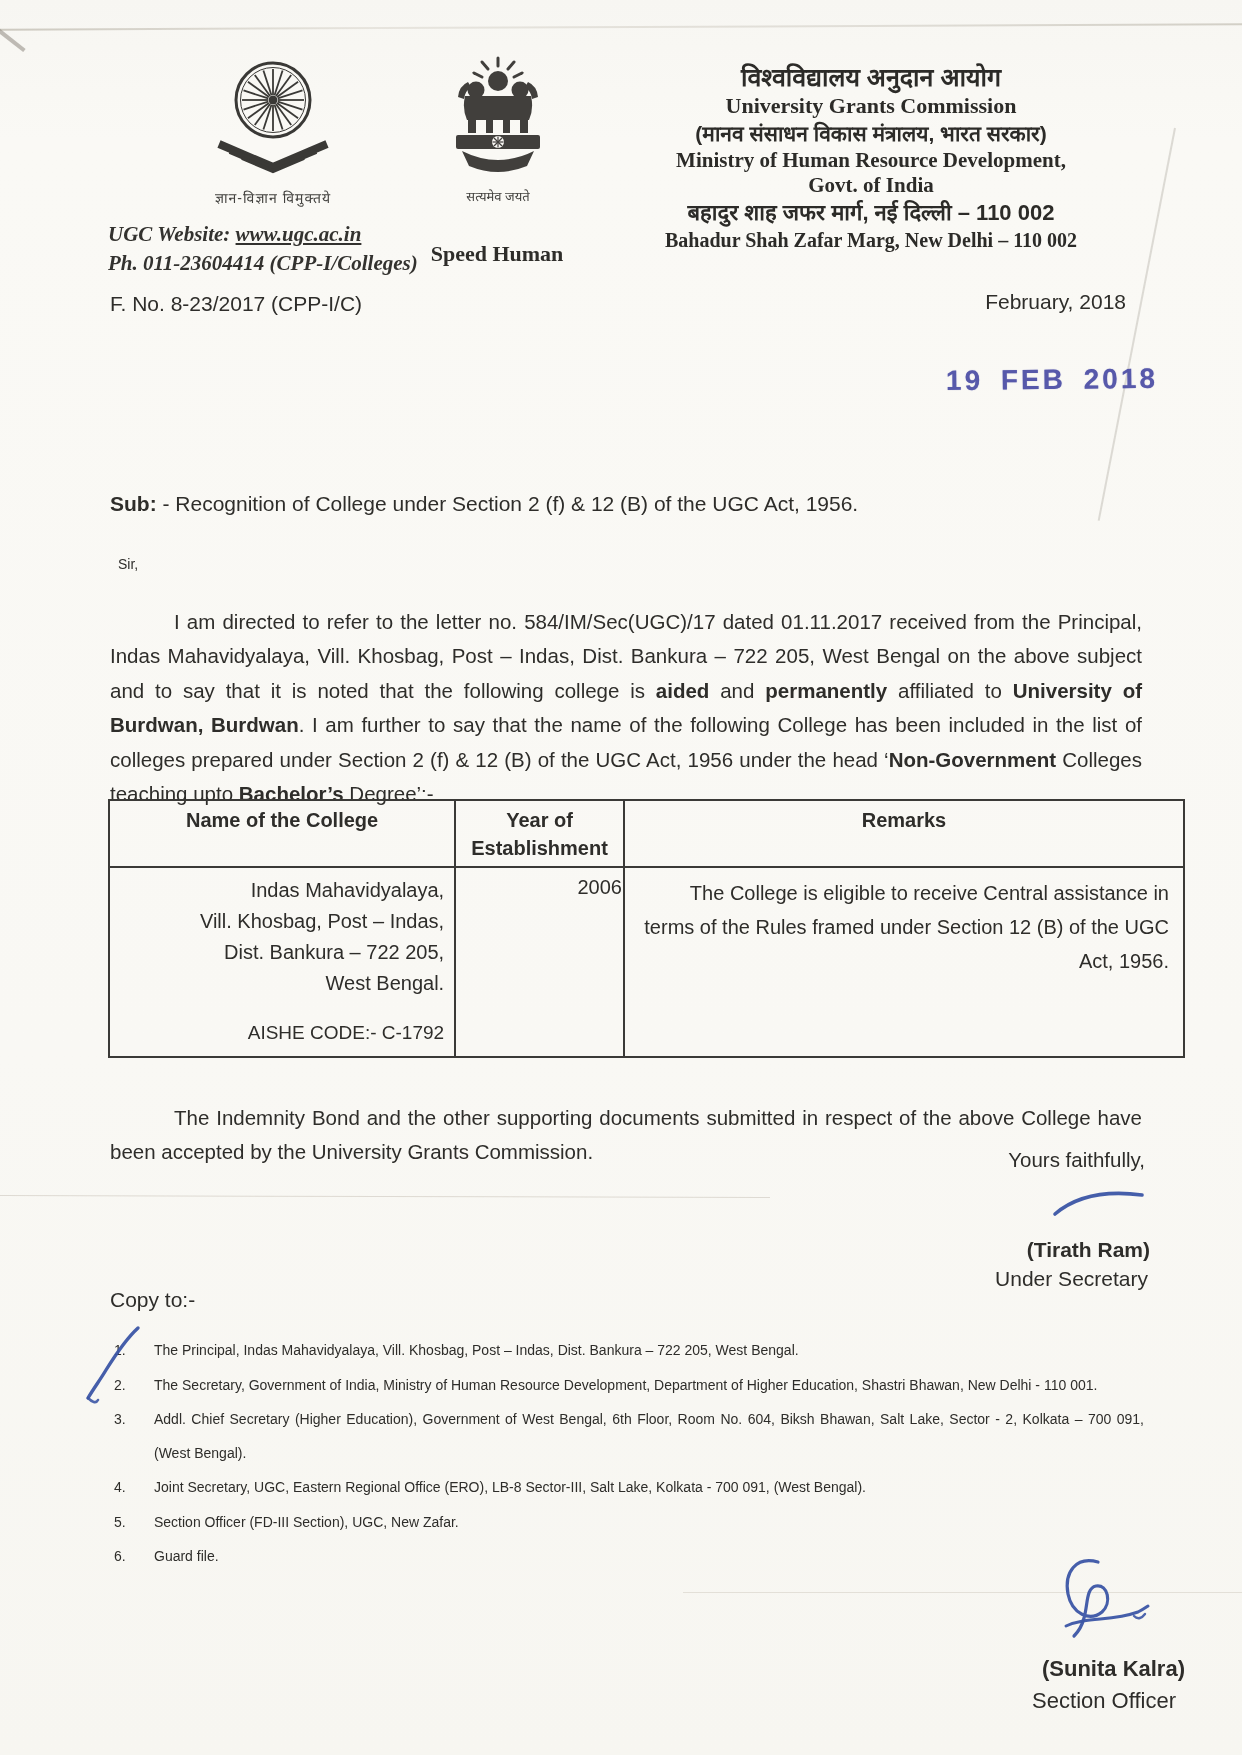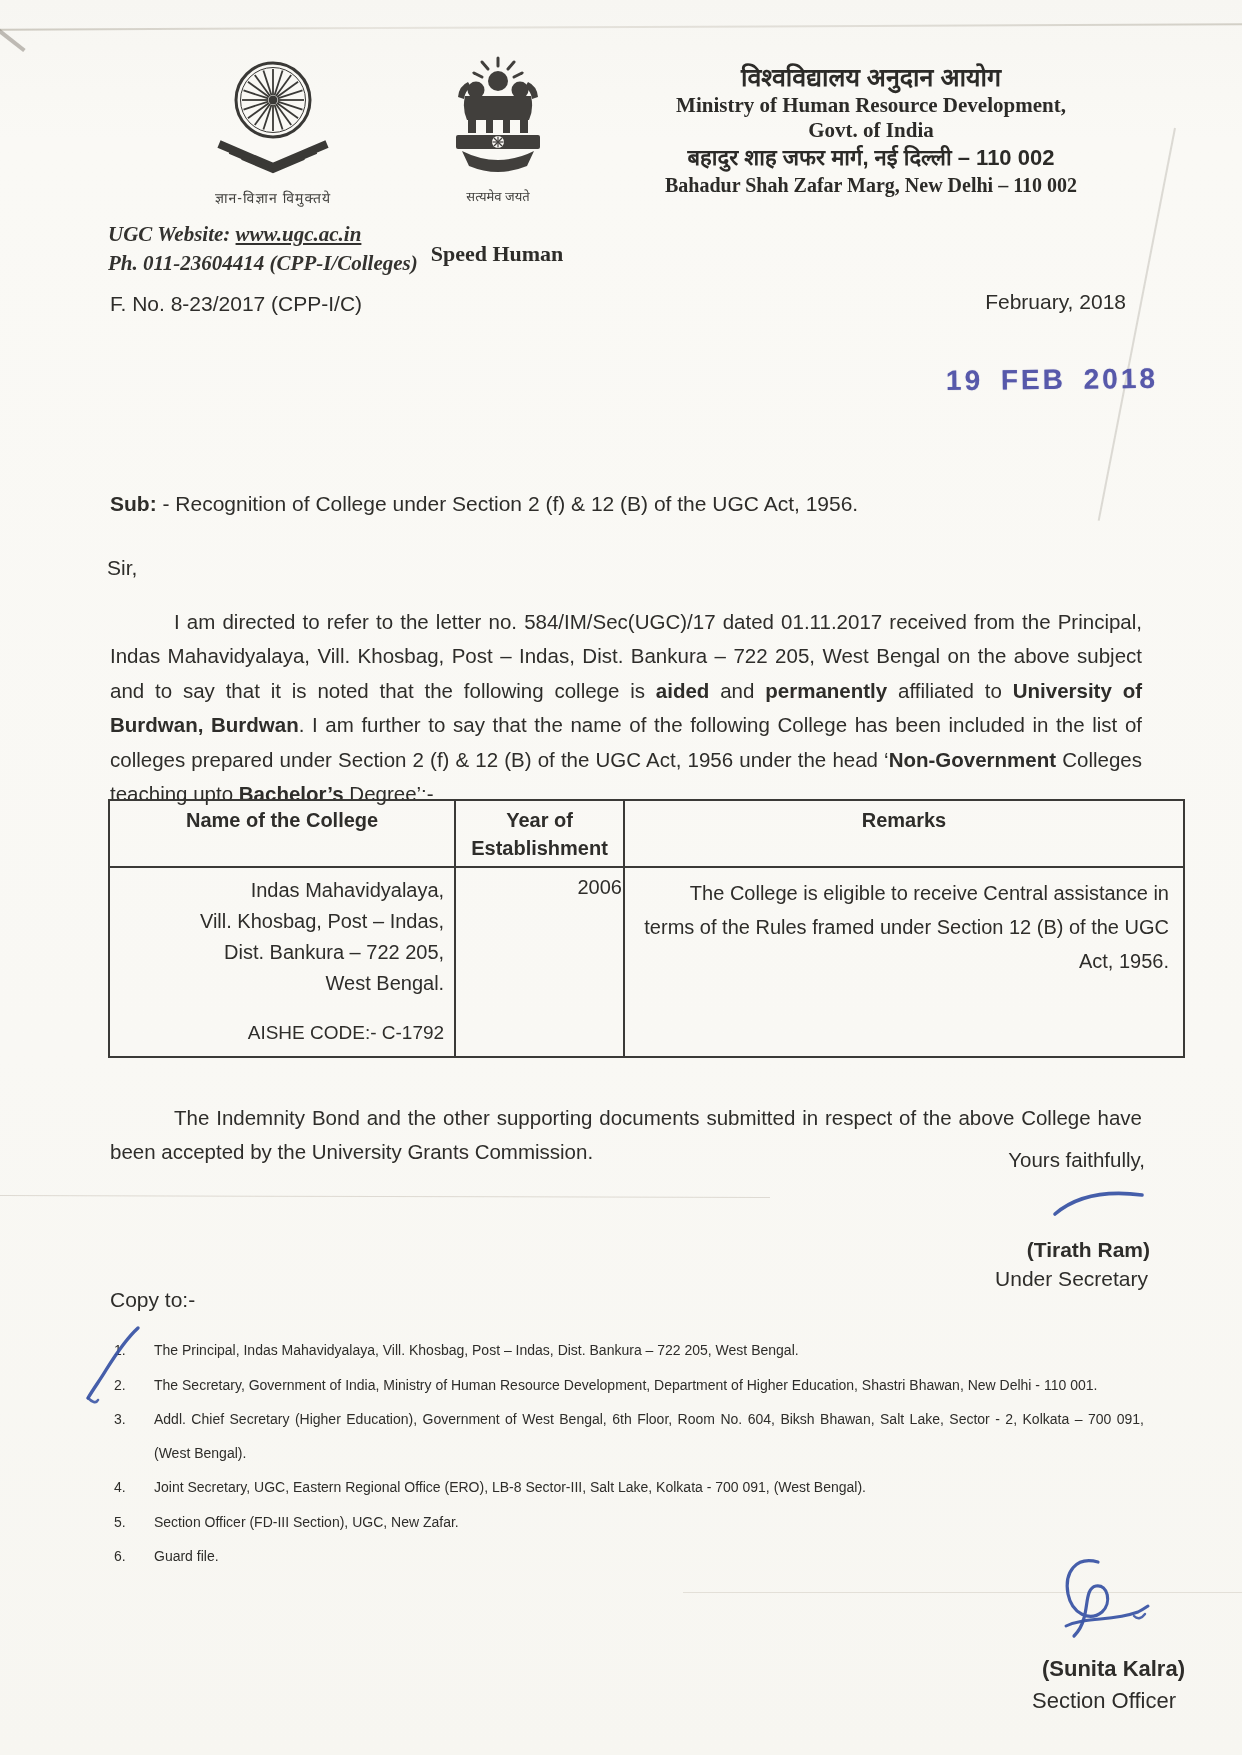--- a/index.html
+++ b/index.html
@@ -45,21 +45,21 @@
   .letter-date { left:898px; top:290px; width:228px; text-align:right; font-size:21px; }
   .stamp { left:946px; top:364px; font-size:28px; font-weight:bold; letter-spacing:3px; word-spacing:7px;
     color:#4b4da5; white-space:nowrap; transform:rotate(-.6deg); opacity:.93; text-shadow:0 0 1px rgba(75,77,165,.55); }
 
   
   .addressee { left:110px; top:340px; font-size:21px; line-height:31px; }
   .addressee-state { font-weight:bold; }
 
   
   .subject { left:110px; top:492px; font-size:21px; }
-  .salutation { left:107px; top:556px; font-size:21px; }
+  .salutation { left:118px; top:556px; font-size:14px; }
 
   
   .para { font-size:20.5px; line-height:34.5px; text-align:justify; }
   .para1 { left:110px; top:584px; width:1032px; text-indent:64px; }
   .para2 { left:110px; top:1080px; width:1032px; text-indent:64px; }
 
   
   .college-table { left:108px; top:799px; width:1077px; border-collapse:collapse; table-layout:fixed; }
   .college-table th, .college-table td { border:2px solid #3b3a37; vertical-align:top;text-align:right; }
   .college-table th { font-size:20px; font-weight:bold; text-align:center; padding:5px 4px 4px; line-height:28px; }
@@ -171,20 +171,22 @@
         <path d="M16 97 q36 18 72 0 l-7 15 q-29 12 -58 0 z"></path>
       </g>
     </svg>
     <div class="emblem-caption">सत्यमेव जयते</div>
   </div>
 
   <div class="abs speed-post serif">Speed Human</div>
 
   <div class="abs org-block">
     <div class="org-hi-1">विश्वविद्यालय अनुदान आयोग</div>
+    <div class="org-en-1 serif">University Grants Commission</div>
+    <div class="org-hi-2">(मानव संसाधन विकास मंत्रालय, भारत सरकार)</div>
     <div class="org-en-2 serif">Ministry of Human Resource Development,</div>
     <div class="org-en-3 serif">Govt. of India</div>
     <div class="org-hi-3">बहादुर शाह जफर मार्ग, नई दिल्ली – 110 002</div>
     <div class="org-en-4 serif">Bahadur Shah Zafar Marg, New Delhi – 110 002</div>
   </div>
 
   <div class="abs file-no">F. No. 8-23/2017 (CPP-I/C)</div>
   <div class="abs letter-date">February, 2018</div>
   <div class="abs stamp">19 FEB 2018</div>
 

